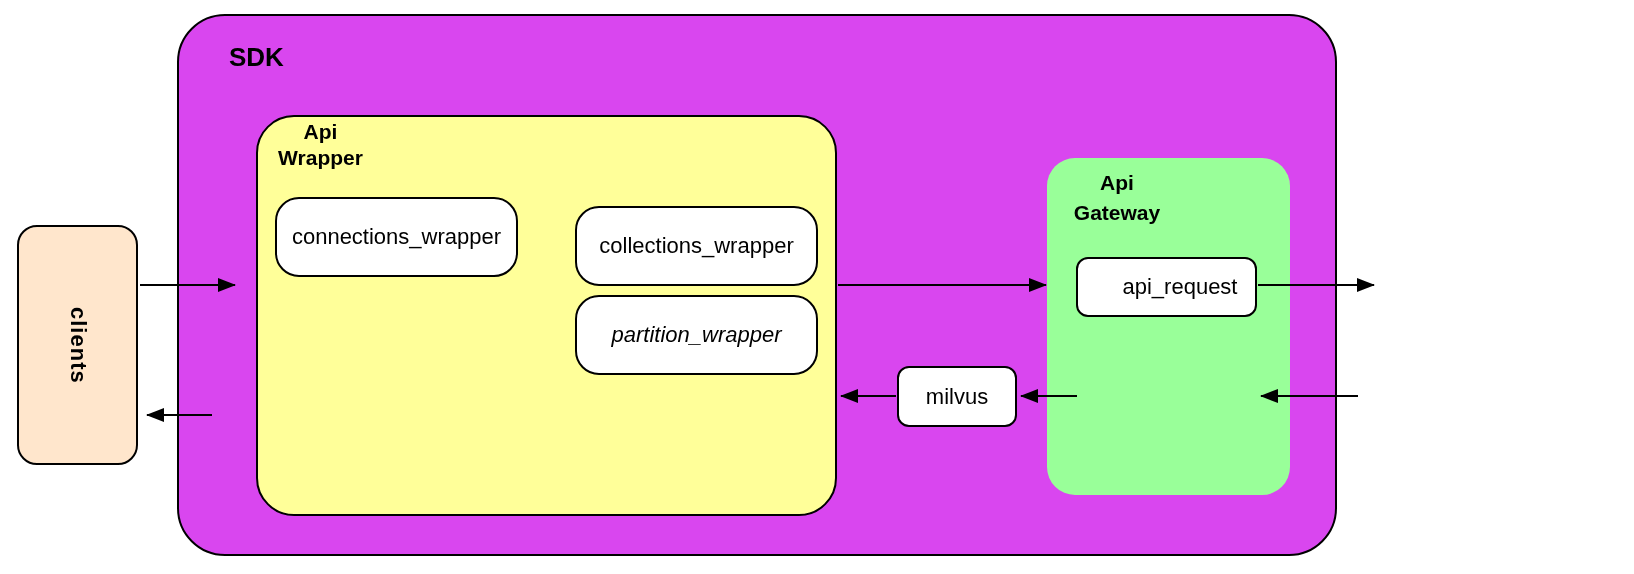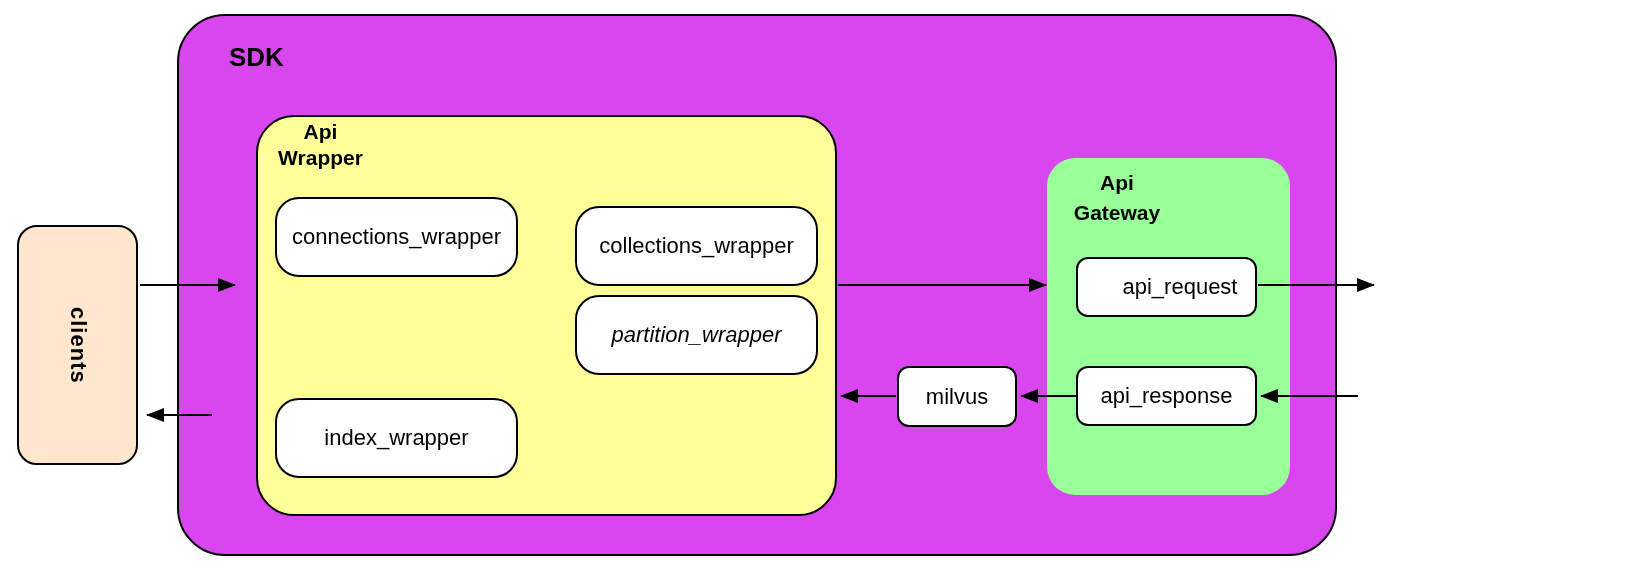--- a/index.html
+++ b/index.html
@@ -110,30 +110,28 @@
 
   <div class="abs sdk-box" style="background-color: #d946ef;">
     <span class="abs sdk-label">SDK</span>
 
     <div class="abs api-wrapper-box" style="background-color: rgb(255, 255, 153);">
       <span class="abs api-wrapper-label">Api
 Wrapper</span>
       <div class="abs module m0">connections_wrapper</div>
       <div class="abs module m1">collections_wrapper</div>
       <div class="abs module m3">partition_wrapper</div>
-      <div class="abs module m4">index_wrapper</div>
     </div>
 
     <div class="abs checker-box">milvus</div>
 
     <div class="abs api-gateway-box" style="background-color: rgb(153, 255, 153);">
       <span class="abs api-gateway-label">Api
 Gateway</span>
       <div class="abs gw-node gw-request">api_request</div>
-      <div class="abs gw-node gw-response">api_response</div>
     </div>
   </div>
 
 
   <svg class="arrows-svg" viewBox="0 0 1634 574" xmlns="http://www.w3.org/2000/svg">
     <defs>
       <marker id="arrowhead" markerUnits="userSpaceOnUse" markerWidth="18" markerHeight="16" refX="17" refY="7" orient="auto">
         <path d="M0,0 L18,7 L0,14 z" fill="#000"></path>
       </marker>
     </defs>

